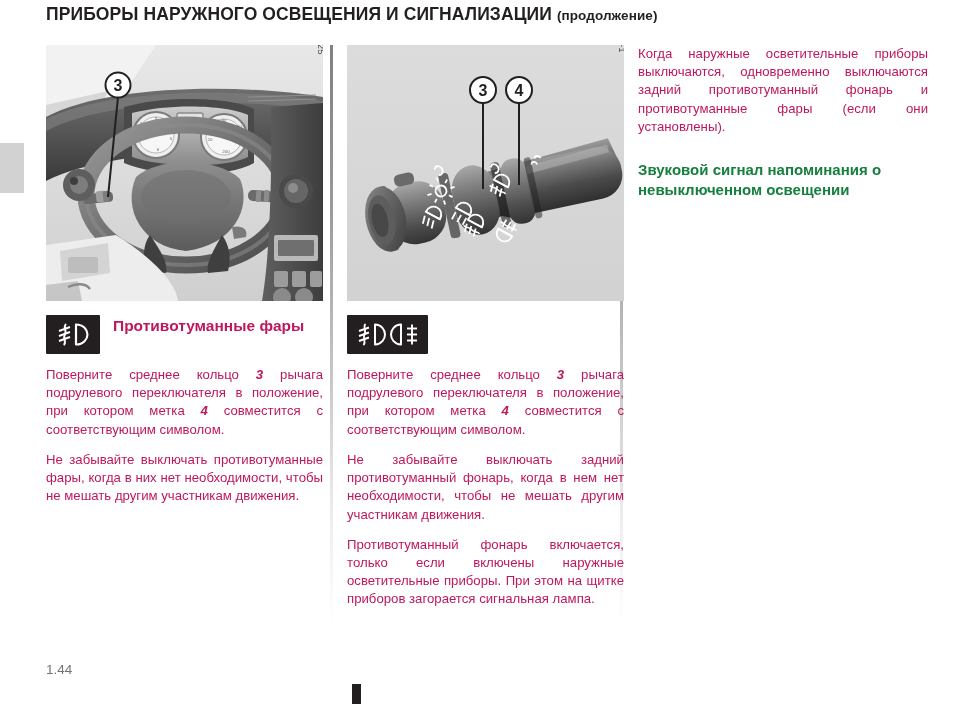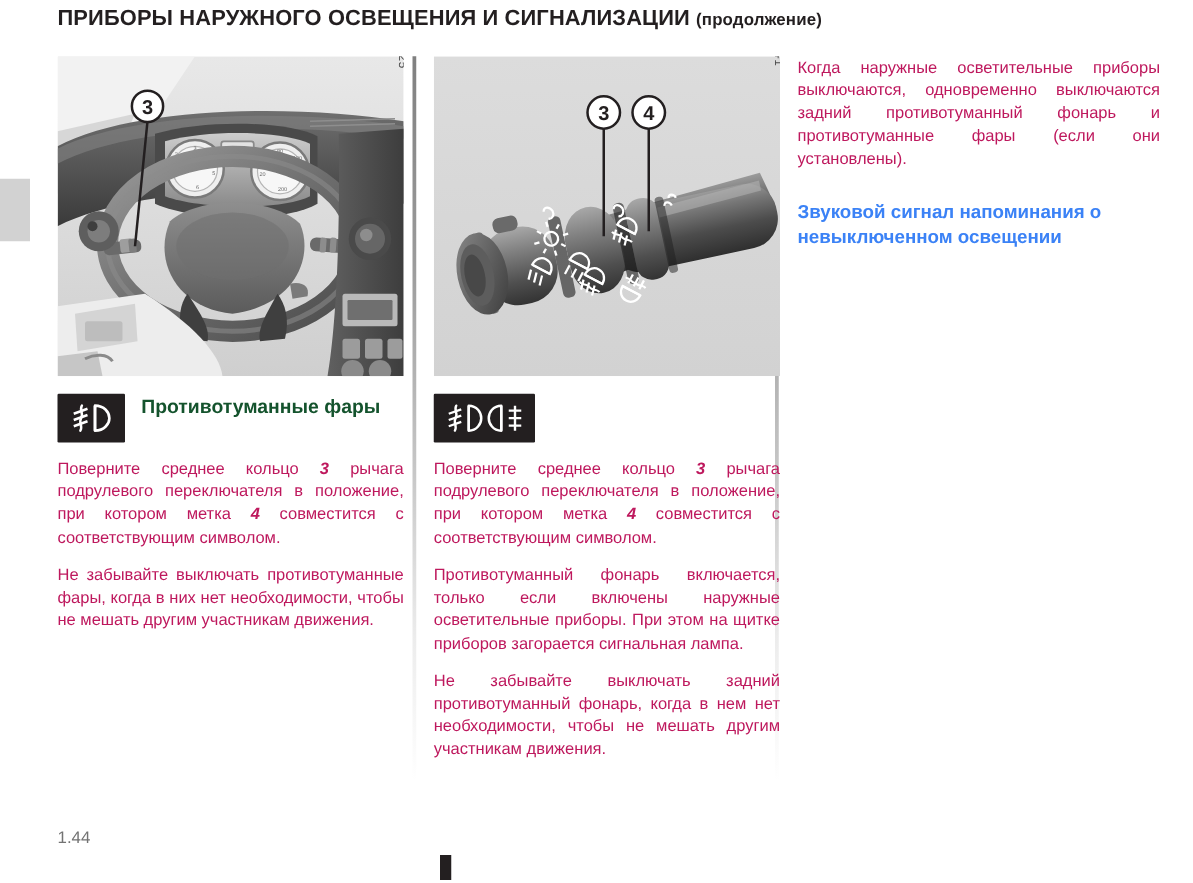--- a/index.html
+++ b/index.html
@@ -113,41 +113,41 @@
     padding: 3px 5px;
   }
   .icon-box.single { width: 44px; height: 33px; }
   .icon-box.double { width: 71px; height: 33px; }
 
   .sect-title {
     font-size: 15.5px;
     font-weight: bold;
     line-height: 1.28;
     padding-top: 1px;
-    color: #14532d;
+    color: #be185d;
   }
 
   
   p.body {
     font-size: 13.2px;
     line-height: 1.38;
     margin: 12px 0 0 0;
     text-align: justify;
     color: #be185d;
     hyphens: none;
   }
   .col-right p.body:first-child { margin-top: 0; }
   p.body b { font-weight: bold; font-style: italic; }
 
   .sub-title {
     font-size: 15px;
     font-weight: bold;
     line-height: 1.3;
     margin: 24px 0 0 0;
-    color: #3b82f6;
+    color: #15803d;
   }
 
   
   .page-num {
     position: absolute;
     left: 46px;
     top: 662px;
     font-size: 13.5px;
     color: #737373;
   }
@@ -490,22 +490,22 @@
             <line x1="60" y1="6.5" x2="50" y2="6.5" stroke="#ffffff" stroke-width="1.9"></line>
             <line x1="60" y1="12.5" x2="50" y2="12.5" stroke="#ffffff" stroke-width="1.9"></line>
             <line x1="60" y1="18.5" x2="50" y2="18.5" stroke="#ffffff" stroke-width="1.9"></line>
             <line x1="55" y1="2.5" x2="55" y2="22.5" stroke="#ffffff" stroke-width="1.9"></line>
           </g>
         </svg>
       </div>
     </div>
 
     <p class="body"><span>Поверните среднее кольцо </span><b>3</b><span> рычага подрулевого переключателя в положение, при котором метка </span><b>4</b><span> совместится с соответствующим символом.</span></p>
+    <p class="body"><span>Не забывайте выключать задний противотуманный фонарь, когда в нем нет необходимости, чтобы не мешать другим участникам движения.</span></p>
     <p class="body"><span>Противотуманный фонарь включается, только если включены наружные осветительные приборы. При этом на щитке приборов загорается сигнальная лампа.</span></p>
-    <p class="body"><span>Не забывайте выключать задний противотуманный фонарь, когда в нем нет необходимости, чтобы не мешать другим участникам движения.</span></p>
   </div>
 
   <div class="col col-right">
     <p class="body"><span>Когда наружные осветительные приборы выключаются, одновременно выключаются задний противотуманный фонарь и противотуманные фары (если они установлены).</span></p>
 
     <div class="sub-title">Звуковой сигнал напоминания о невыключенном освещении</div>
 
   </div>
 
   <div class="page-num">1.44</div>

